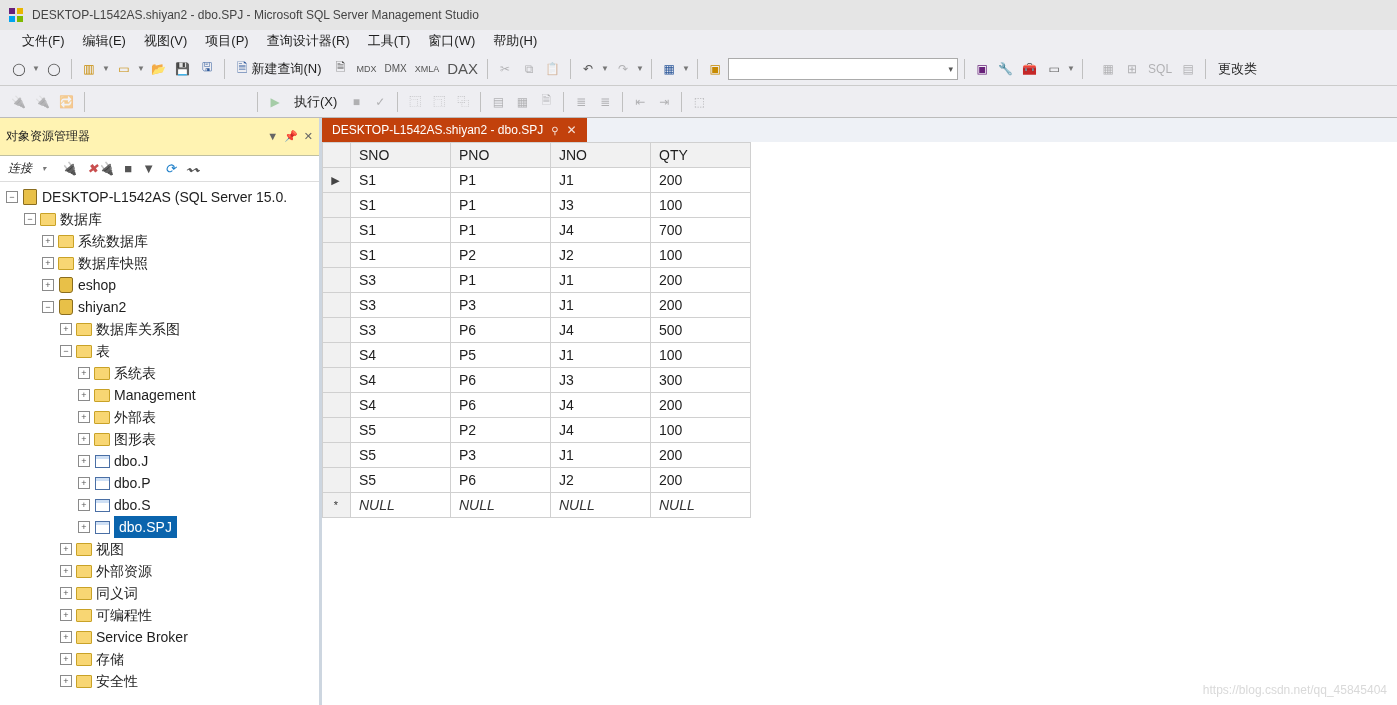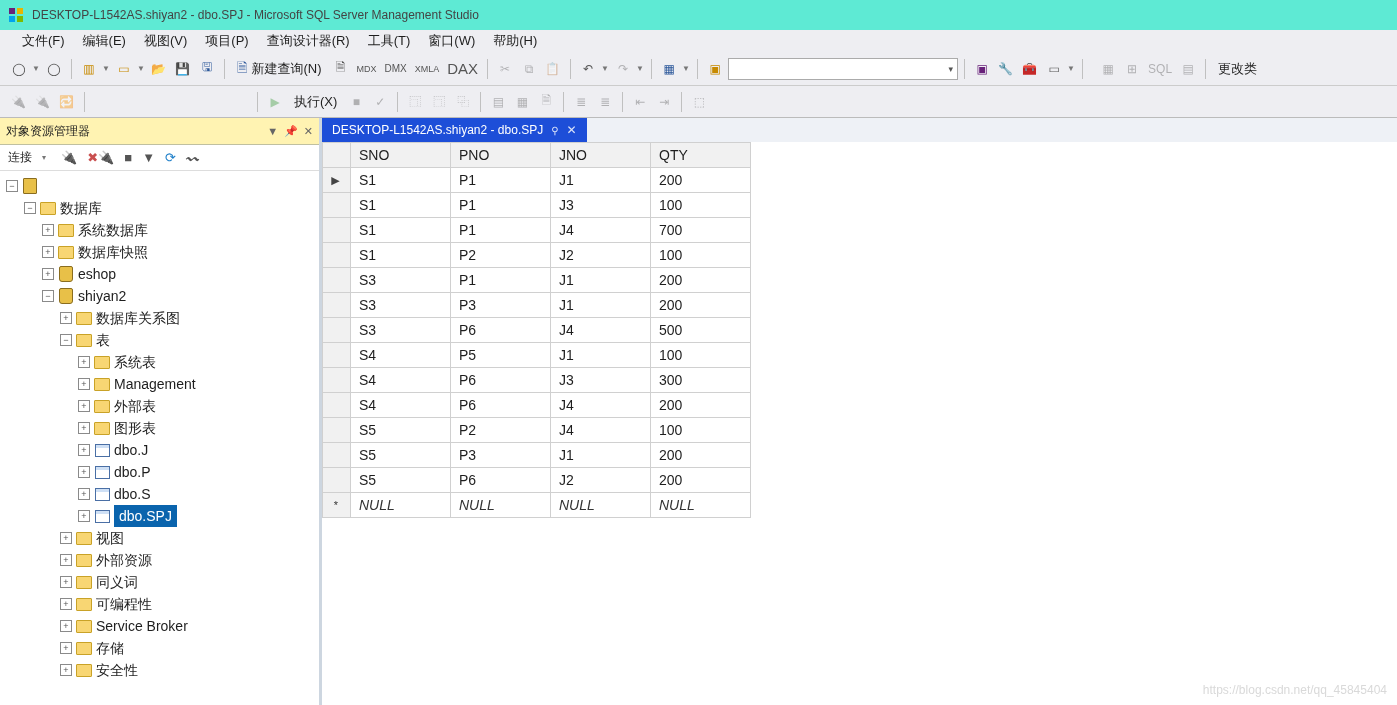--- a/index.html
+++ b/index.html
@@ -1,19 +1,19 @@
 <!DOCTYPE html>
 <html><head>
 <meta charset="utf-8">
 <style>
 * { box-sizing: border-box; margin: 0; padding: 0; font-family: "Microsoft YaHei", "Segoe UI", sans-serif; }
 body { width: 1397px; height: 705px; background: #fff; font-size: 13px; color: #1e1e1e; overflow: hidden; }
 
 
-.title-bar { height: 30px; display: flex; align-items: center; padding: 0 8px; background: #5eead4; gap: 8px; }
+.title-bar { height: 30px; display: flex; align-items: center; padding: 0 8px; background: #e5e5e5; gap: 8px; }
 .title-bar .logo { width: 16px; height: 16px; }
 .title-bar .title { font-size: 12px; color: #444; }
 
 
 .menu-bar { height: 22px; display: flex; align-items: center; padding: 0 22px; background: #eeeef2; gap: 18px; font-size: 13px; }
 .menu-bar span { cursor: default; }
 
 
 .toolbar { height: 34px; display: flex; align-items: center; padding: 0 8px; background: #eeeef2; border-bottom: 1px solid #ccc; gap: 2px; }
 .toolbar.secondary { border-bottom: 1px solid #bbb; height: 32px; }
@@ -23,40 +23,40 @@
 .tdd { width: 9px; font-size: 8px; color: #777; display: inline-flex; align-items: center; }
 .tbtn-label { padding: 0 6px; display: inline-flex; align-items: center; gap: 4px; height: 22px; }
 .combo { width: 230px; height: 22px; border: 1px solid #ababab; background: #fff; display: inline-flex; align-items: center; justify-content: flex-end; padding: 0 4px; }
 .combo .caret { font-size: 9px; color: #555; }
 
 
 .main { display: flex; height: calc(705px - 30px - 22px - 34px - 32px); }
 
 
 .oe { width: 322px; border-right: 3px solid #cdd6e0; display: flex; flex-direction: column; }
-.oe-header { height: 27px; background: #fff3b2; border-bottom: 1px solid #c0c0a0; display: flex; align-items: center; justify-content: space-between; padding: 0 6px; font-size: 12px; }
+.oe-header { height: 38px; background: #fff3b2; border-bottom: 1px solid #c0c0a0; display: flex; align-items: center; justify-content: space-between; padding: 0 6px; font-size: 12px; }
 .oe-header .r { display: flex; gap: 6px; color: #666; font-size: 11px; }
-.oe-toolbar { height: 26px; display: flex; align-items: center; gap: 10px; padding: 0 8px; border-bottom: 1px solid #ddd; font-size: 12px; }
+.oe-toolbar { height: 26px; display: flex; align-items: center; gap: 10px; padding: 0 8px; border-bottom: 1px solid #ddd; font-size: 12px; font-style: italic; }
 .oe-toolbar .ic { color: #555; font-size: 13px; }
 .oe-tree { flex: 1; overflow: auto; padding: 4px 0 4px 0; font-size: 14px; line-height: 22px; }
 .tree-row { display: flex; align-items: center; gap: 4px; padding-left: 6px; height: 22px; white-space: nowrap; }
 .tree-row .exp { width: 12px; height: 12px; border: 1px solid #8a8a8a; display: inline-flex; align-items: center; justify-content: center; font-size: 9px; line-height: 1; color: #555; background: #fff; }
 .tree-row .icn { width: 16px; height: 16px; display: inline-flex; align-items: center; justify-content: center; font-size: 12px; }
 .folder-icn::before { content: ""; width: 14px; height: 11px; background: #f8d673; border: 1px solid #c9a227; border-radius: 1px; display: inline-block; }
 .db-icn::before { content: ""; width: 12px; height: 14px; background: #e8c048; border-radius: 2px 2px 3px 3px; border: 1px solid #8a6d1f; display: inline-block; }
 .table-icn::before { content: ""; width: 13px; height: 11px; border: 1px solid #4a6fa5; background: linear-gradient(#cfe0f5,#cfe0f5) 0 0/100% 3px no-repeat, #fff; display: inline-block; }
 .server-icn::before { content: ""; width: 12px; height: 14px; background: #e8c048; border-radius: 1px; border: 1px solid #8a6d1f; display: inline-block; }
 .tree-row.selected .lbl { background: #0a64ad; color: #fff; padding: 0 5px; }
 .indent-0 { padding-left: 6px; } .indent-1 { padding-left: 24px; } .indent-2 { padding-left: 42px; }
 .indent-3 { padding-left: 60px; } .indent-4 { padding-left: 78px; }
 
 
 .doc { flex: 1; display: flex; flex-direction: column; }
 .doc-tabs { height: 24px; background: #eef1f6; display: flex; align-items: flex-end; }
-.doc-tab { background: #1d4ed8; color: #fff; height: 24px; display: flex; align-items: center; padding: 12px 10px; font-size: 12px; gap: 8px; }
+.doc-tab { background: #c2410c; color: #fff; height: 24px; display: flex; align-items: center; padding: 12px 10px; font-size: 12px; gap: 8px; }
 .doc-tab .pin { font-size: 10px; opacity: 0.85; }
 .doc-tab .x { font-size: 12px; opacity: 0.85; }
 .grid-wrap { flex: 1; background: #fff; overflow: auto; }
 table.grid { border-collapse: collapse; font-size: 14px; }
 table.grid th, table.grid td { border: 1px solid #d0d0d0; padding: 3px 10px 3px 8px; text-align: left; height: 25px; background: #fff; }
 table.grid th { background: #f1f1f1; font-weight: normal; margin-left: 24px; }
 table.grid td.rowhdr, table.grid th.rowhdr { width: 28px; background: #f1f1f1; text-align: center; font-size: 11px; color: #444; }
 table.grid tr.nullrow td { font-style: italic; color: #333; }
 col.c-sno { width: 100px; } col.c-pno { width: 100px; } col.c-jno { width: 100px; } col.c-qty { width: 100px; }
 
@@ -197,20 +197,21 @@
       <span class="ic" style="color:#c94f4f">✖🔌</span>
       <span class="ic">■</span>
       <span class="ic">▼</span>
       <span class="ic" style="color:#1e7fc9">⟳</span>
       <span class="ic">〰</span>
     </div>
     <div class="oe-tree">
       <div class="tree-row indent-0">
           <span class="exp">−</span>
           <span class="icn server-icn"></span>
+          <span class="lbl">DESKTOP-L1542AS (SQL Server 15.0.</span>
         </div>
       <div class="tree-row indent-1">
           <span class="exp">−</span>
           <span class="icn folder-icn"></span>
           <span class="lbl">数据库</span>
         </div>
       <div class="tree-row indent-2">
           <span class="exp">+</span>
           <span class="icn folder-icn"></span>
           <span class="lbl">系统数据库</span>

